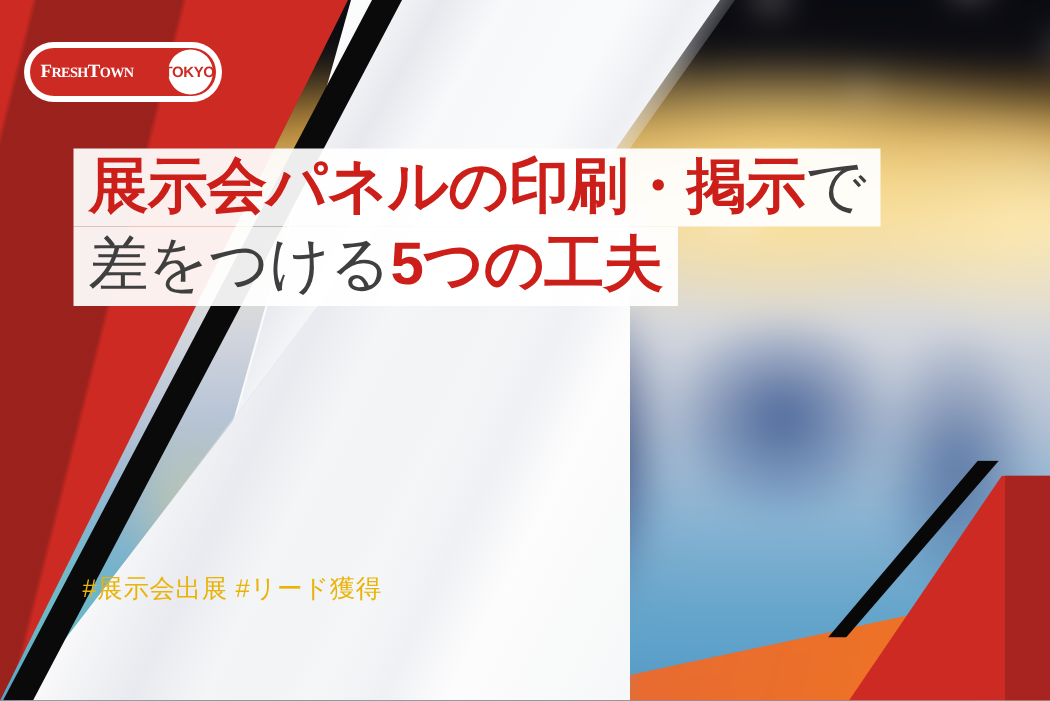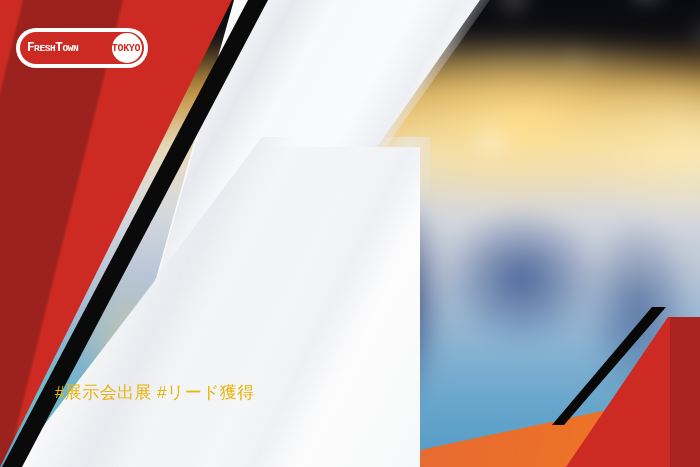--- a/index.html
+++ b/index.html
@@ -177,21 +177,21 @@
     overflow: hidden;
   }
   .logo-word {
     position: absolute;
     left: 7px; top: 50%;
     transform: translateY(-50%);
     color: #ffffff;
     font-weight: bold;
     font-size: 12.5px;
     letter-spacing: -0.4px;
-    font-family: Liberation Mono, monospace;
+    font-family: Liberation Serif, serif;
     transform-origin: left center;
   }
   .logo-word span { font-size: 9.5px; }
   .logo-circle {
     position: absolute;
     right: 2px; top: 1px;
     width: 30px; height: 30px;
     background: #ffffff;
     border-radius: 50%;
   }
@@ -199,21 +199,21 @@
     position: absolute;
     right: 2px; top: 0;
     width: 32px; height: 32px;
     display: flex;
     align-items: center;
     justify-content: center;
     color: #cc2a22;
     font-weight: bold;
     font-size: 10px;
     letter-spacing: -0.3px;
-    font-family: Liberation Mono, monospace;
+    font-family: Liberation Sans, sans-serif;
   }
 
   
   .headline {
     position: absolute;
     left: 49px; top: 99px;
     z-index: 7;
   }
   .hl-line {
     display: inline-block;
@@ -263,16 +263,20 @@
   <div class="corner-black"></div>
 
   <div class="logo">
     <div class="logo-inner">
       <div class="logo-word"><span style="font-size:12.5px">F</span><span>RESH</span><span style="font-size:12.5px">T</span><span>OWN</span></div>
       <div class="logo-circle"></div>
       <div class="logo-tokyo">TOKYO</div>
     </div>
   </div>
 
+  <div class="headline">
+    <div><span class="hl-line l1"><span class="t-red">展示会パネルの印刷・掲示</span><span class="t-dark">で</span></span></div>
+    <div><span class="hl-line l2"><span class="t-dark">差をつける</span><span class="t-red">5つの工夫</span></span></div>
+  </div>
 
   <div class="tags">#展示会出展 #リード獲得</div>
 
 </div>
 
 </body></html>

